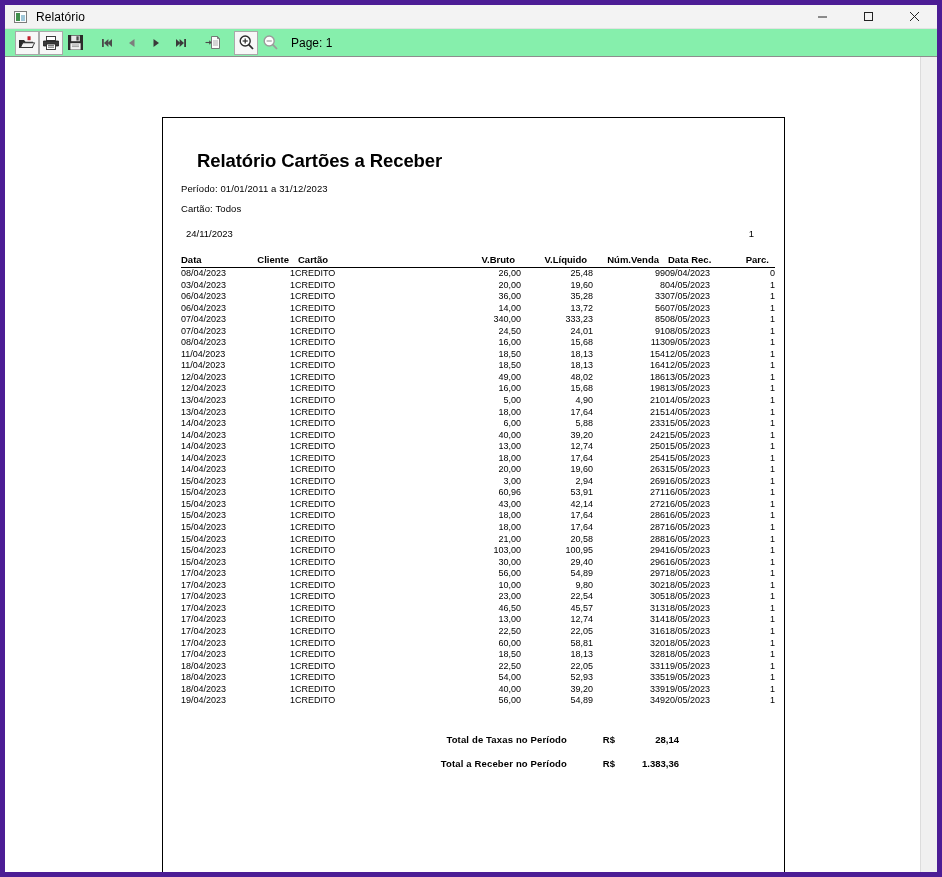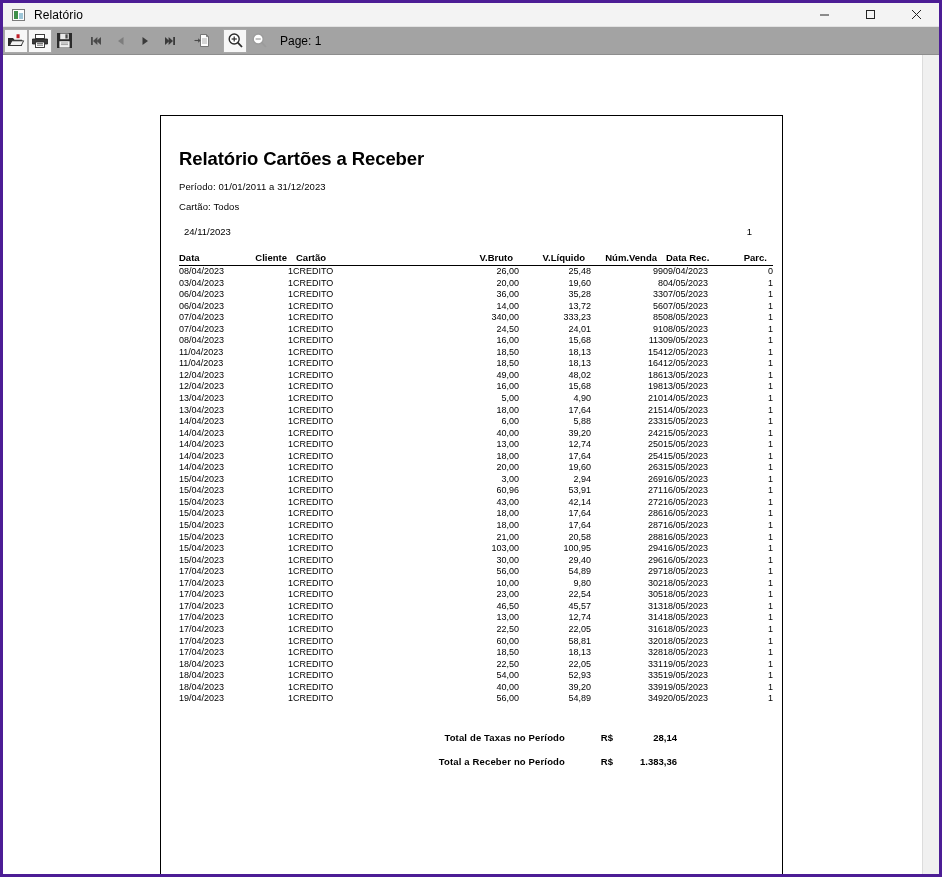--- a/index.html
+++ b/index.html
@@ -9,21 +9,21 @@
     overflow: hidden;
     font-family: "Liberation Sans", sans-serif;
     background: #ffffff;
   }
 
   
   #window {
     width: 942px; height: 877px;
     display: flex; flex-direction: column;
     background: #f0f0f0;
-    border: 3px solid #4c1d95;
+    border: 5px solid #4c1d95;
   }
   #titlebar {
     height: 24px; min-height: 24px;
     background: #f3f3f3;
     display: flex; align-items: center;
     border-bottom: 1px solid #e2e2e2;
     position: relative;
   }
   #app-icon {
     width: 16px; height: 16px;
@@ -45,24 +45,24 @@
   .win-btn {
     width: 46px; height: 24px;
     display: flex; align-items: center; justify-content: center;
     font-size: 11px; color: #222; cursor: default;
   }
   .win-btn svg { display: block; }
 
   
   #toolbar {
     height: 28px; min-height: 28px;
-    background: #a3a3a3;
+    background: #86efac;
     border-bottom: 1px solid #8d8d8d;
     display: flex; align-items: center;
-    padding-left: 1px;
+    padding-left: 10px;
     gap: 0px;
   }
   .tb-btn {
     width: 24px; height: 24px;
     display: flex; align-items: center; justify-content: center;
     cursor: default; position: relative;
   }
   .tb-btn.framed {
     border: 1px solid #a9a9a9;
     background: #f7f7f7;
@@ -100,21 +100,21 @@
     left: 0; top: 0; right: 0; bottom: 0;
     padding: 24px 24px 0 18px;
   }
 
   
   .rpt-title {
     font-size: 18.5px;
     font-weight: bold;
     color: #000;
     letter-spacing: -0.1px;
-    margin: 8px 0 0 0;
+    margin: 8px 0 0 16px;
     padding-left: 0px;
   }
   .rpt-sub {
     font-size: 9.5px;
     color: #000;
     margin-top: 11px;
     letter-spacing: .1px;
   }
   .rpt-sub2 {
     font-size: 9.5px;

